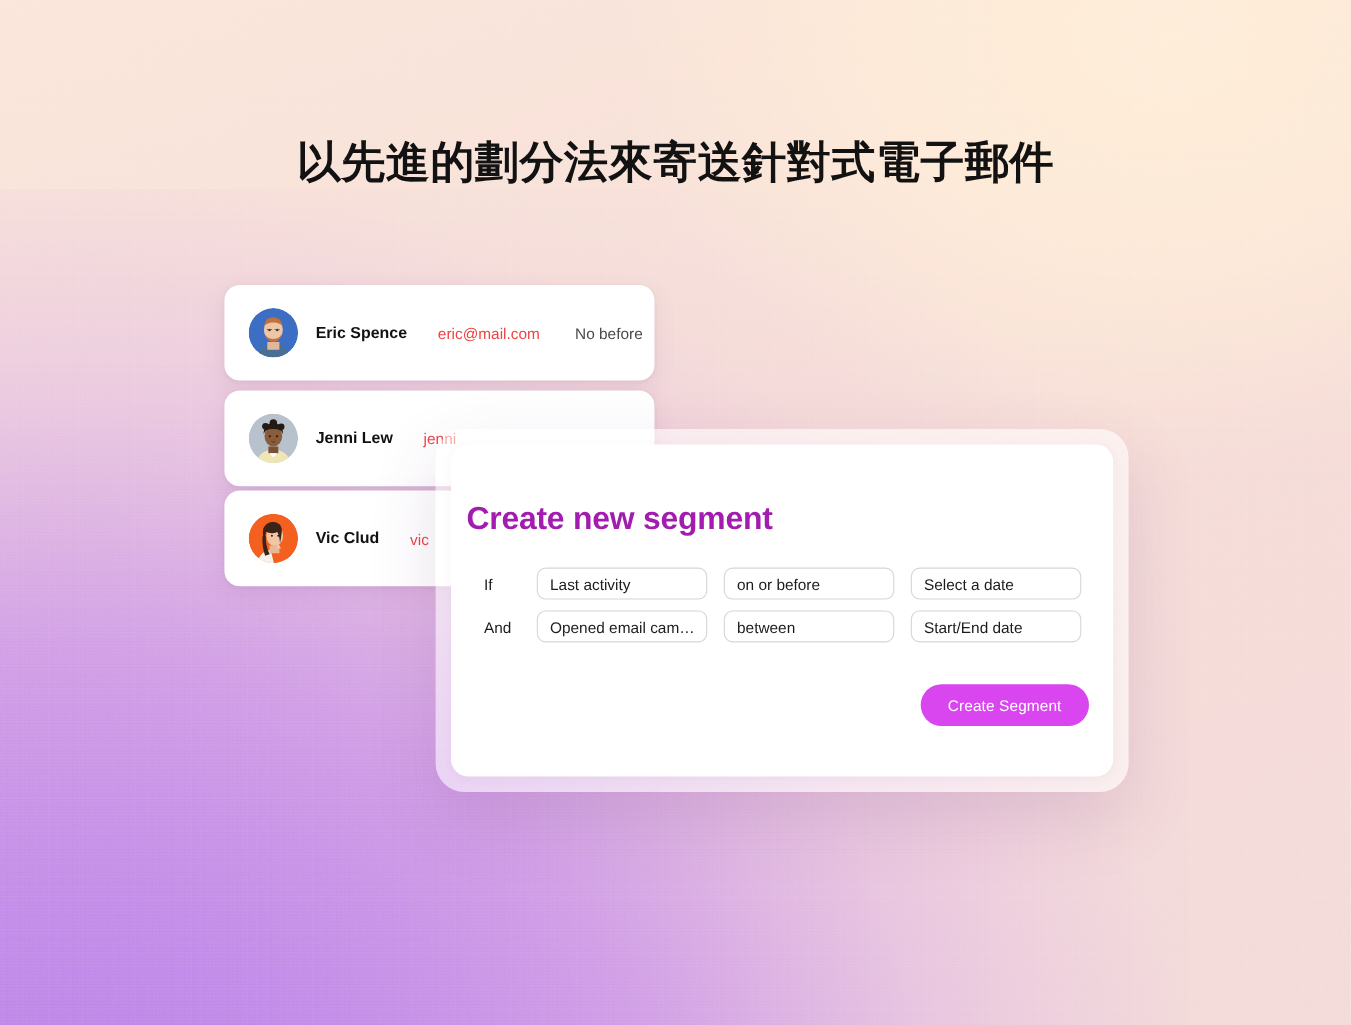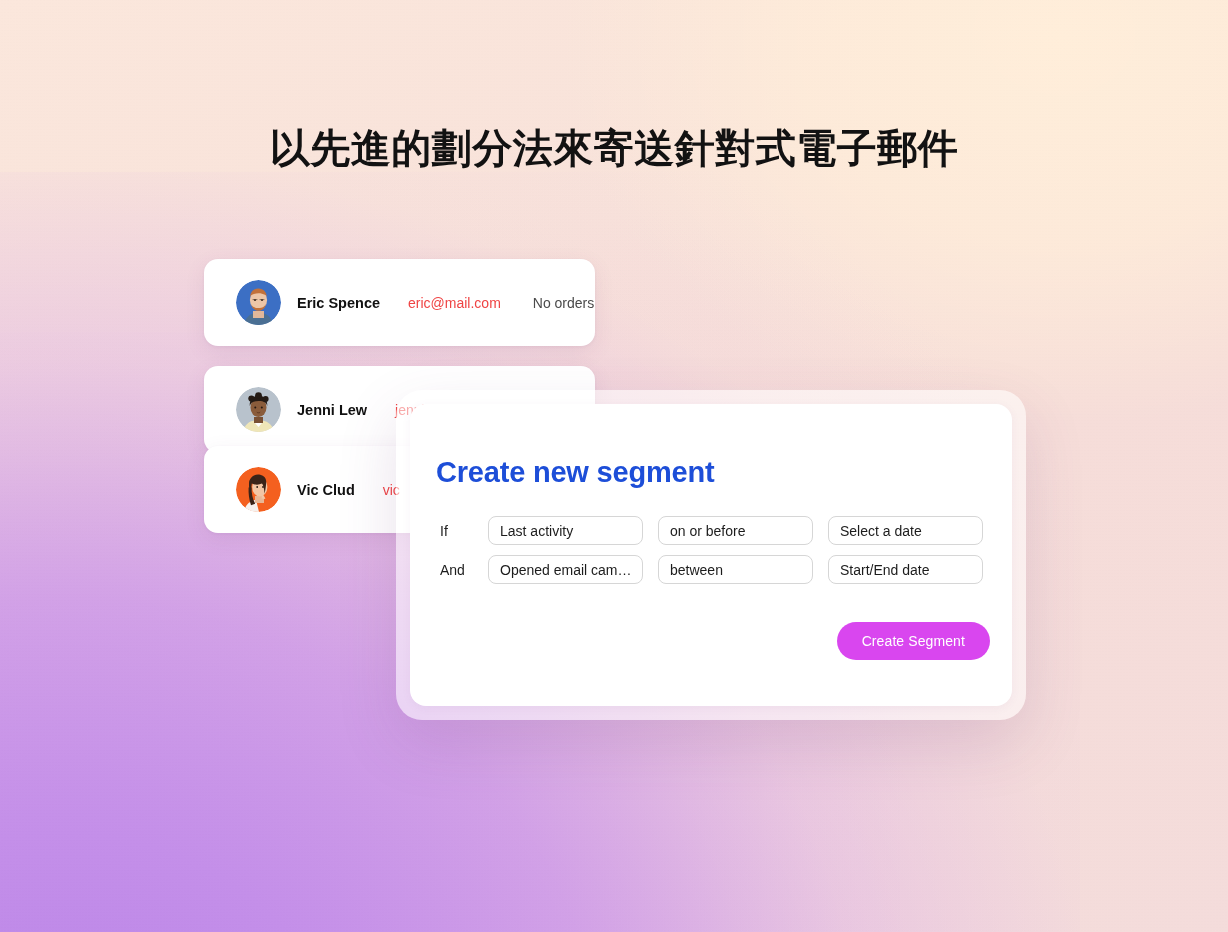--- a/index.html
+++ b/index.html
@@ -101,24 +101,24 @@
   .contact-card {
     position: absolute;
     left: 204px;
     width: 391px;
     height: 87px;
     background: #ffffff;
     border-radius: 14px;
     box-shadow: 0 6px 20px rgba(120, 70, 130, 0.10), 0 1px 3px rgba(120,70,130,0.07);
     display: flex;
     align-items: center;
-    padding-left: 32px;
+    padding-left: 22px;
   }
   #card-eric  { top: 259px; }
-  #card-jenni { top: 366px; }
+  #card-jenni { top: 355px; }
   #card-vic   { top: 446px; }
 
   .avatar {
     width: 45px;
     height: 45px;
     border-radius: 50%;
     flex: 0 0 45px;
     position: relative;
     overflow: hidden;
   }
@@ -162,25 +162,25 @@
     width: 100%;
     height: 100%;
     background: #ffffff;
     border-radius: 16px;
     position: relative;
     box-shadow: 0 2px 10px rgba(120,70,130,0.06);
   }
 
   #modal-title {
     position: absolute;
-    left: 26px;
+    left: 14px;
     top: 52px;
     font-size: 29px;
     font-weight: 700;
-    color: #1d4ed8;
+    color: #a21caf;
     letter-spacing: -0.2px;
   }
 
   .form-row {
     position: absolute;
     left: 30px;
     display: flex;
     align-items: center;
     width: 560px;
   }
@@ -254,21 +254,21 @@
         <path d="M14 18c0-6 3.6-9.6 8.5-9.6S31 12 31 18c0-1.6-.8-2.6-2-3.2-2-1-4-1.6-6.5-1.6s-4.6.6-6.5 1.6c-1.2.6-2 1.6-2 3.2z" fill="#c2713a"></path>
         <path d="M15.2 23.5c.3 4.3 3.3 7.3 7.3 7.3s7-3 7.3-7.3c-.6 3.2-3.5 4.6-7.3 4.6s-6.7-1.4-7.3-4.6z" fill="#c2713a"></path>
         <circle cx="19" cy="20" r="1.1" fill="#3b2a20"></circle>
         <circle cx="26" cy="20" r="1.1" fill="#3b2a20"></circle>
         <path d="M16.6 19.6h4.8M23.6 19.6h4.8" stroke="#5a4636" stroke-width="0.7" fill="none"></path>
       </g>
     </svg>
   </div>
   <span class="contact-name">Eric Spence</span>
   <span class="contact-email">eric@mail.com</span>
-  <span class="contact-orders">No orders</span>
+  <span class="contact-orders">No before</span>
 </div>
 
 <div class="contact-card" id="card-jenni">
   <div class="avatar">
     <svg viewBox="0 0 45 45" xmlns="http://www.w3.org/2000/svg">
       <circle cx="22.5" cy="22.5" r="22.5" fill="#b8c2cc"></circle>
       <g>
         <path d="M7 45c1.6-8 7-11.8 15.5-11.8S36.4 37 38 45z" fill="#efe6b8"></path>
         <path d="M18 30h9v6h-9z" fill="#7a5134"></path>
         <ellipse cx="22.5" cy="20.5" rx="8" ry="9.5" fill="#8a5c3b"></ellipse>

